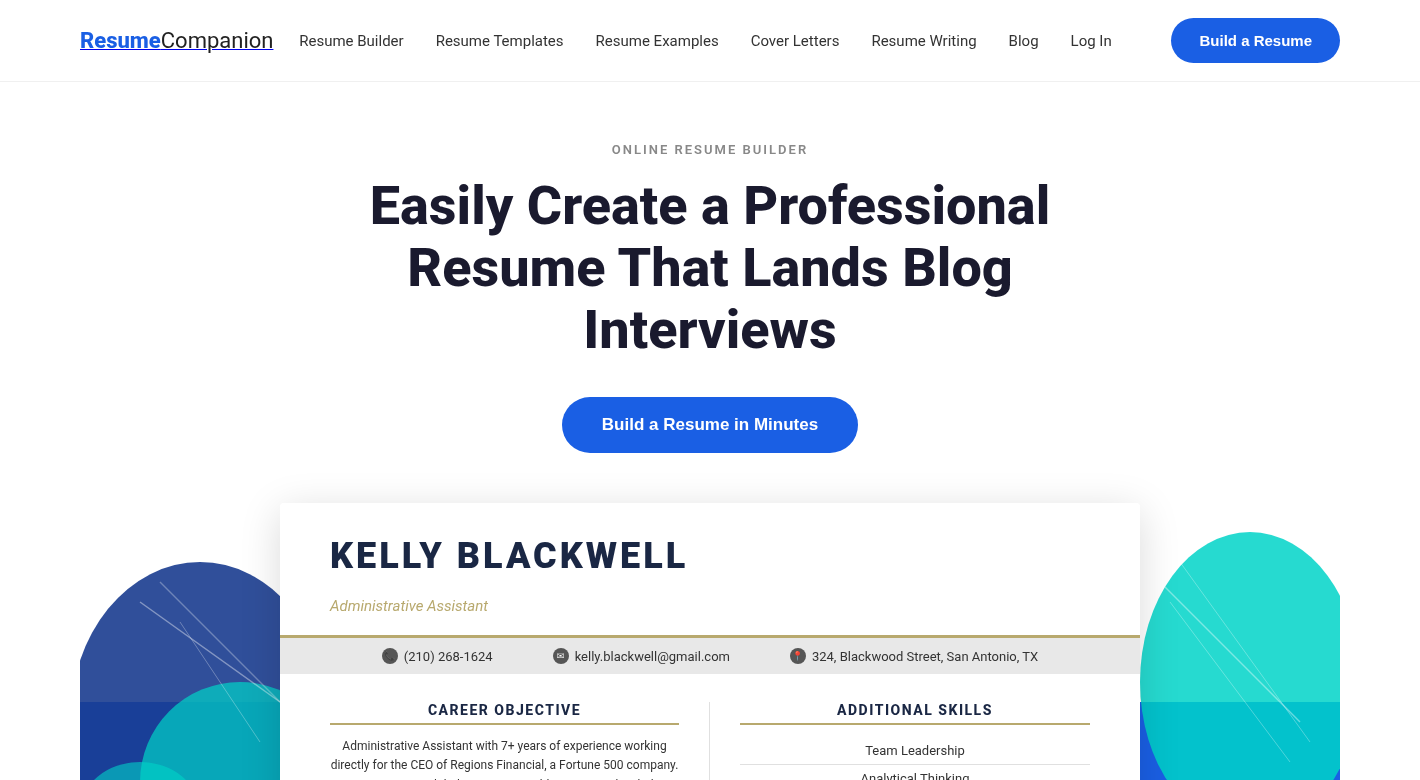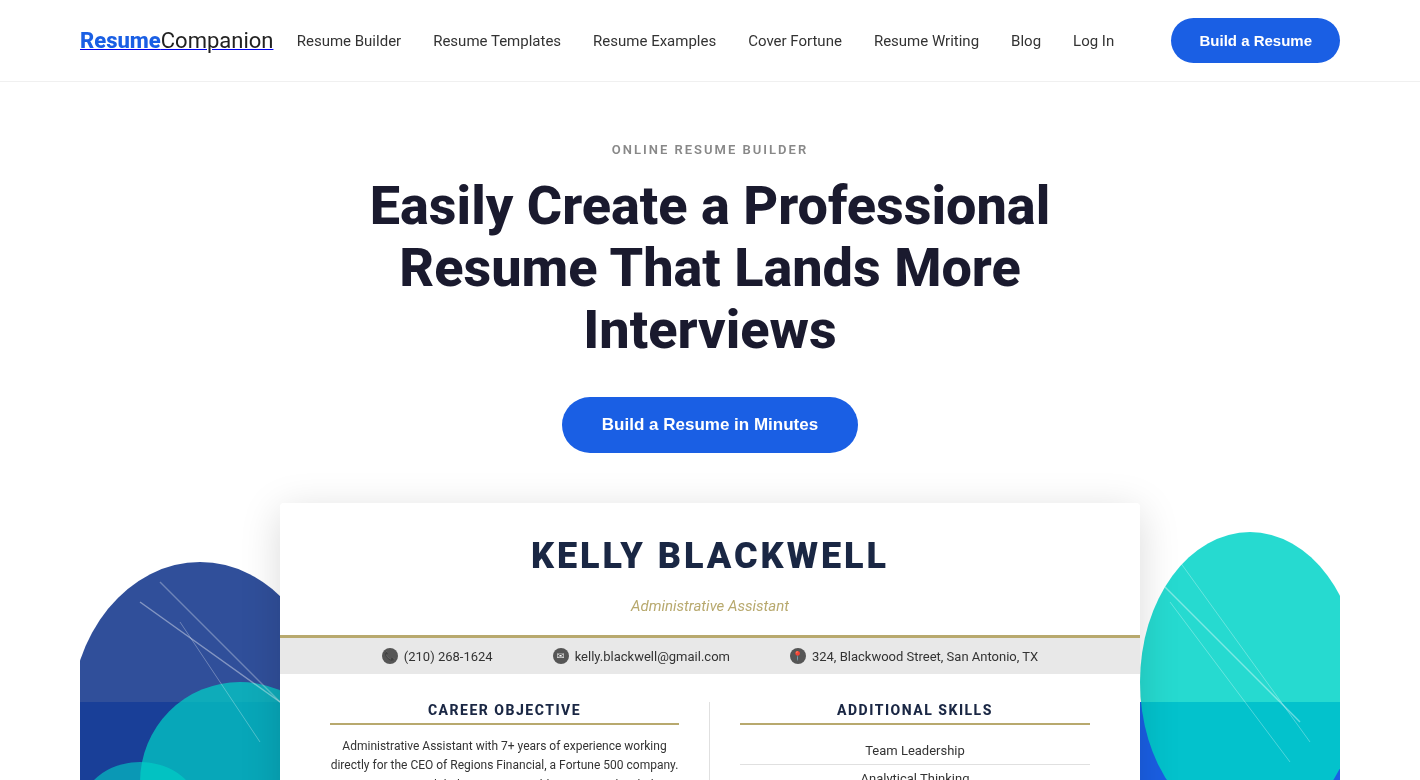--- a/index.html
+++ b/index.html
@@ -151,21 +151,21 @@
       border-radius: 4px;
       box-shadow: 0 8px 40px rgba(0,0,0,0.15);
       overflow: hidden;
       margin: 0 auto;
     }
 
     
     .resume-header-bar {
       background: #fff;
       padding: 32px 50px 20px;
-      text-align: center;
+      text-align: left;
       border-bottom: 3px solid #b8a96e;
     }
 
     .resume-name {
       font-size: 36px;
       font-weight: 900;
       color: #1a2744;
       letter-spacing: 3px;
       text-transform: uppercase;
     }
@@ -251,32 +251,32 @@
 
 <header>
   <a href="#">
     <span class="logo-resume" style="font-size:22px;font-weight:800;">Resume</span><span class="logo-companion" style="font-size:22px;font-weight:400;color:#222;">Companion</span>
   </a>
 
   <nav>
     <a href="#">Resume Builder</a>
     <a href="#">Resume Templates</a>
     <a href="#">Resume Examples</a>
-    <a href="#">Cover Fortune</a>
+    <a href="#">Cover Letters</a>
     <a href="#">Resume Writing</a>
     <a href="#">Blog</a>
     <a href="#">Log In</a>
   </nav>
 
   <button class="btn-build-resume">Build a Resume</button>
 </header>
 
 <section class="hero">
   <p class="hero-label">ONLINE RESUME BUILDER</p>
-  <h1 class="hero-title">Easily Create a Professional Resume That Lands More Interviews</h1>
+  <h1 class="hero-title">Easily Create a Professional Resume That Lands Blog Interviews</h1>
   <button class="btn-hero">Build a Resume in Minutes</button>
 
   <div class="resume-preview-wrapper">
 
     <div class="bottom-strip"></div>
 
     <div class="blob-left">
       <svg viewBox="0 0 290 320" xmlns="http://www.w3.org/2000/svg" width="290" height="320">
 
         <ellipse cx="120" cy="200" rx="130" ry="160" fill="#1a3c8f" opacity="0.9"></ellipse>

